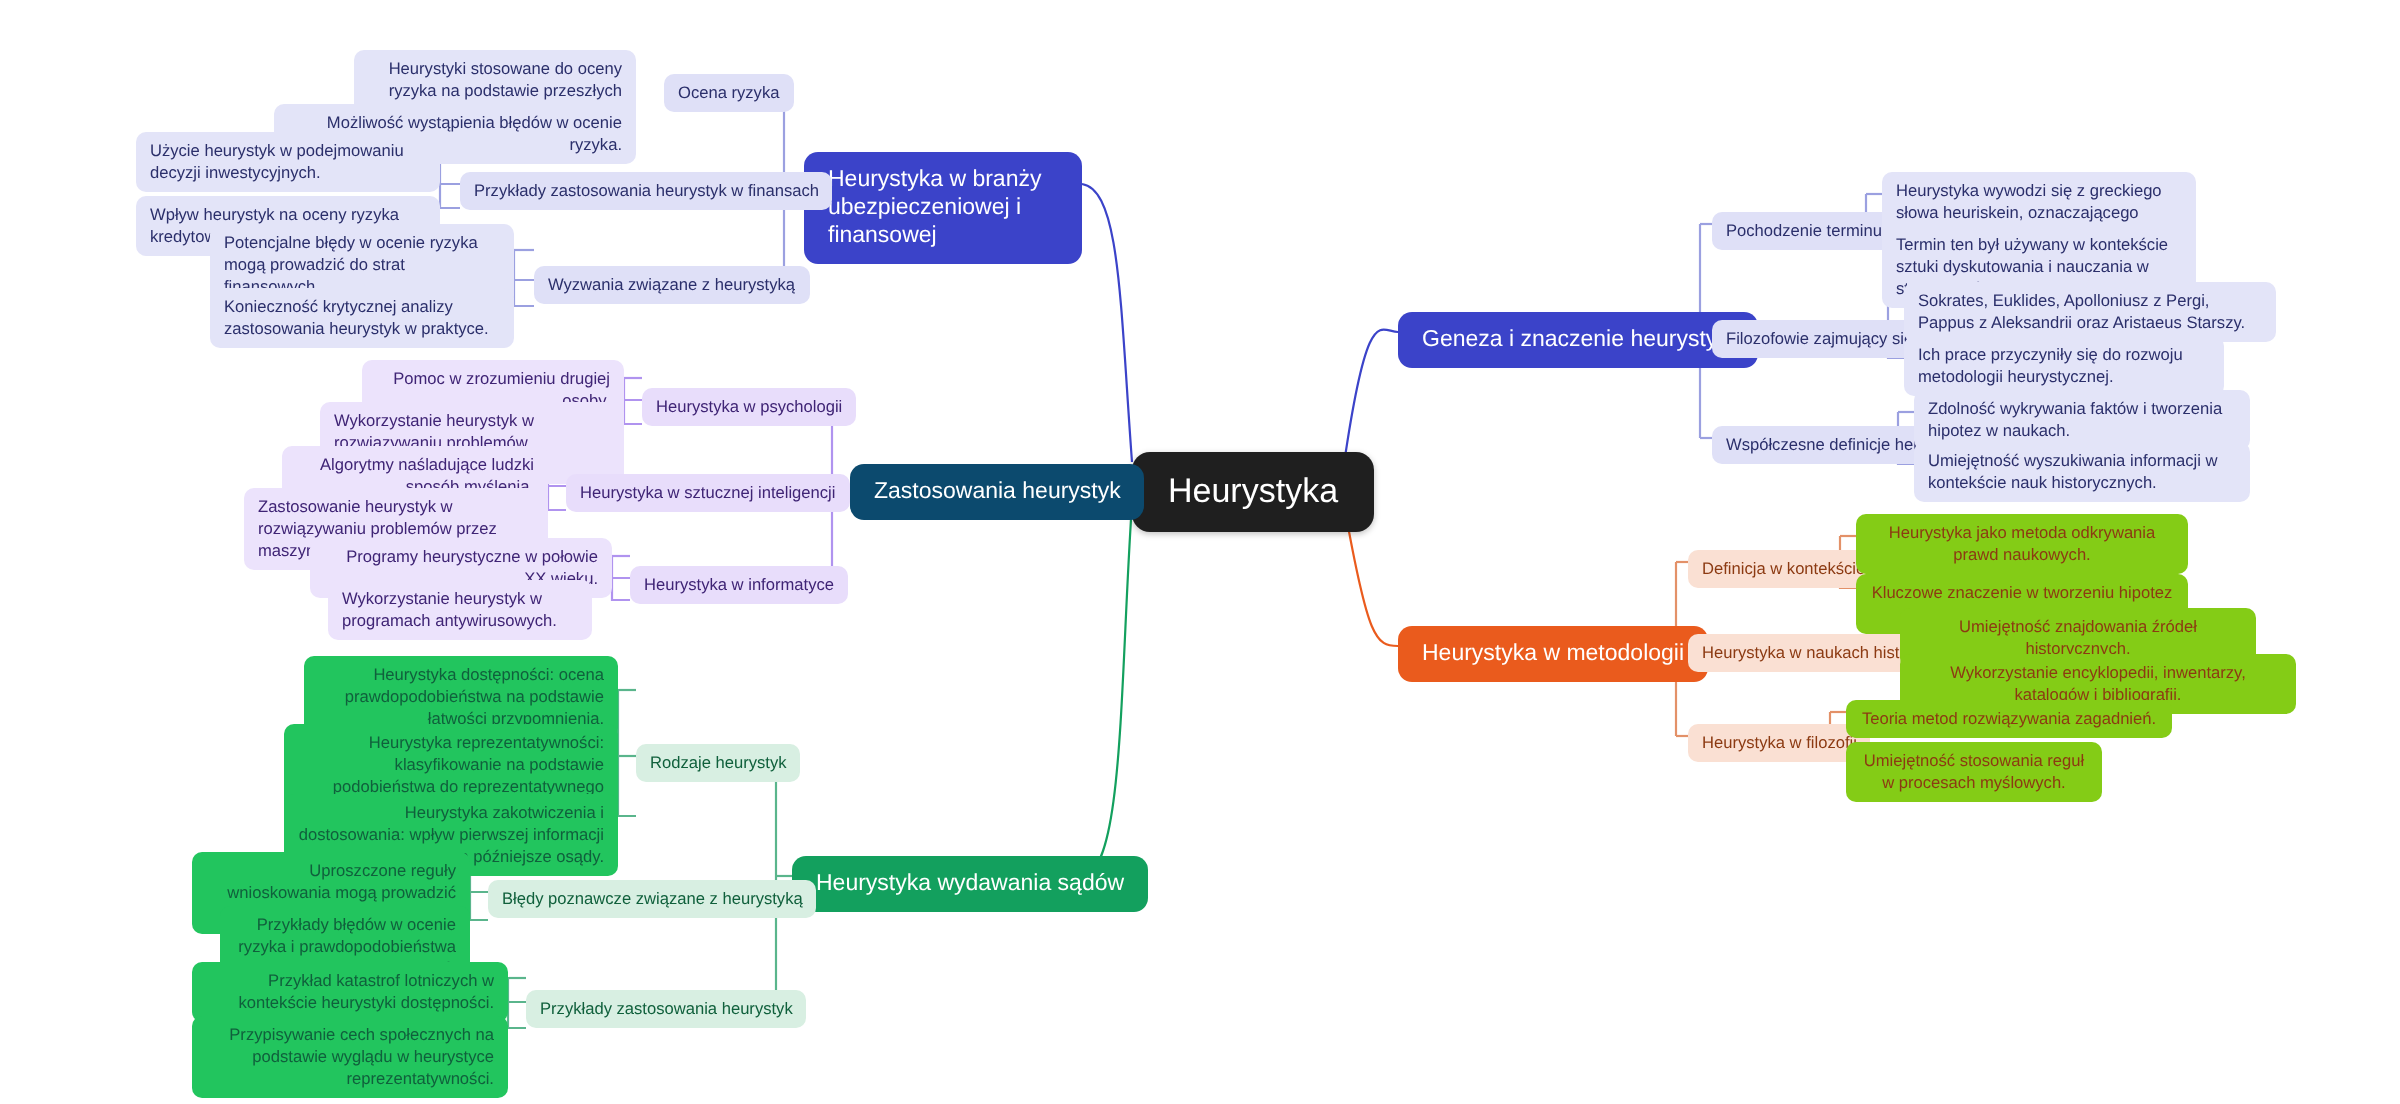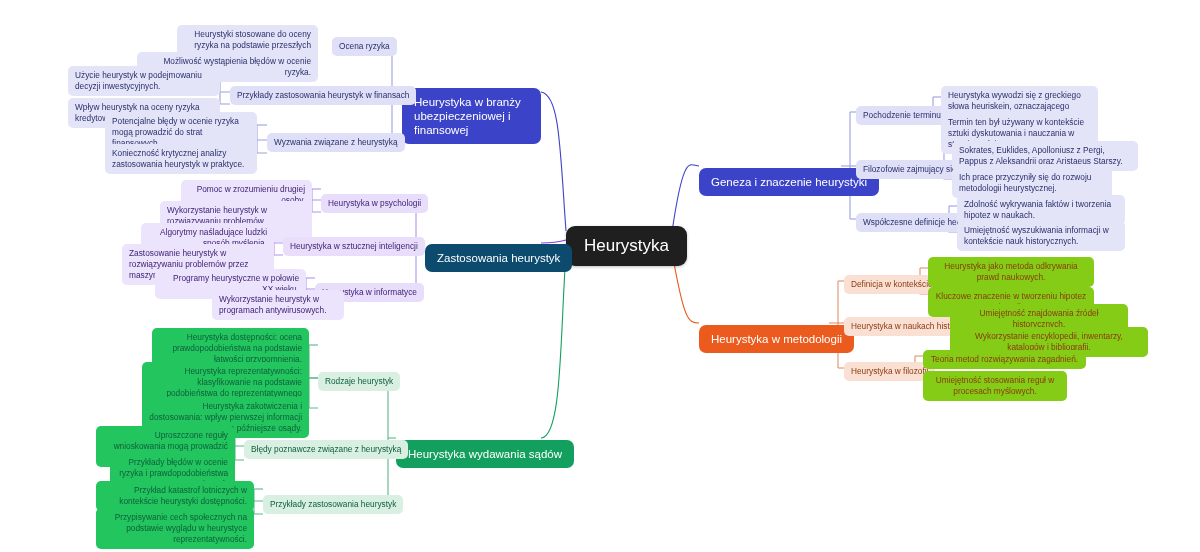--- a/index.html
+++ b/index.html
@@ -16,21 +16,21 @@
   
   .root{
     background:#1f1f1f;color:#ffffff;border-radius:9px;
     padding:10px 18px;font-size:17px;line-height:20px;
     white-space:nowrap;box-shadow:0 1px 3px rgba(0,0,0,.25);
   }
 
   
   .l1{
     color:#ffffff;border-radius:7px;padding:7px 12px;
-    font-size:11.5px;line-height:14px;font-weight:400;margin-top:12px;
+    font-size:11.5px;line-height:14px;font-weight:400;
   }
   .l1.blue{background:#3b43c9;}
   .l1.purple{background:#0c4a6e;}
   .l1.green{background:#13a05e;}
   .l1.orange{background:#ea5b1d;}
 
   
   .l2{
     border-radius:5px;padding:4px 7px;font-size:8.3px;line-height:11px;
   }
@@ -168,21 +168,21 @@
   <div class="node l2 purple" style="left:321px;top:194px;">Heurystyka w psychologii</div>
   <div class="node l3 purple ta-right" style="left:181px;top:180px;width:131px;">Pomoc w zrozumieniu drugiej osoby.</div>
   <div class="node l3 purple ta-left" style="left:160px;top:201px;width:152px;">Wykorzystanie heurystyk w rozwiązywaniu problemów interpersonalnych.</div>
 
   <div class="node l2 purple" style="left:283px;top:237px;">Heurystyka w sztucznej inteligencji</div>
   <div class="node l3 purple ta-right" style="left:141px;top:223px;width:133px;">Algorytmy naśladujące ludzki sposób myślenia.</div>
   <div class="node l3 purple ta-left" style="left:122px;top:244px;width:152px;">Zastosowanie heurystyk w rozwiązywaniu problemów przez maszyny.</div>
 
   <div class="node l2 purple" style="left:315px;top:283px;">Heurystyka w informatyce</div>
   <div class="node l3 purple ta-right" style="left:155px;top:269px;width:151px;">Programy heurystyczne w połowie XX wieku.</div>
-  <div class="node l3 purple ta-left" style="left:164px;top:290px;width:132px;margin-left:48px;">Wykorzystanie heurystyk w programach antywirusowych.</div>
+  <div class="node l3 purple ta-left" style="left:164px;top:290px;width:132px;">Wykorzystanie heurystyk w programach antywirusowych.</div>
 
   <div class="node l1 green" style="left:396px;top:428px;">Heurystyka wydawania sądów</div>
 
   <div class="node l2 green" style="left:318px;top:372px;">Rodzaje heurystyk</div>
   <div class="node l3 green ta-left" style="left:152px;top:328px;width:157px;">Heurystyka dostępności: ocena prawdopodobieństwa na podstawie łatwości przypomnienia.</div>
   <div class="node l3 green ta-left" style="left:142px;top:362px;width:167px;">Heurystyka reprezentatywności: klasyfikowanie na podstawie podobieństwa do reprezentatywnego przypadku.</div>
   <div class="node l3 green ta-left" style="left:142px;top:397px;width:167px;">Heurystyka zakotwiczenia i dostosowania: wpływ pierwszej informacji na późniejsze osądy.</div>
 
   <div class="node l2 green" style="left:244px;top:440px;">Błędy poznawcze związane z heurystyką</div>
   <div class="node l3 green ta-left" style="left:96px;top:426px;width:139px;">Uproszczone reguły wnioskowania mogą prowadzić do błędów.</div>
@@ -211,15 +211,15 @@
   <div class="node l2 orange" style="left:844px;top:275px;">Definicja w kontekście nauk</div>
   <div class="node l3 orange ta-left" style="left:928px;top:257px;width:166px;">Heurystyka jako metoda odkrywania prawd naukowych.</div>
   <div class="node l3 orange ta-left" style="left:928px;top:287px;width:166px;">Kluczowe znaczenie w tworzeniu hipotez i teorii.</div>
 
   <div class="node l2 orange" style="left:844px;top:317px;">Heurystyka w naukach historycznych</div>
   <div class="node l3 orange ta-left" style="left:950px;top:304px;width:178px;">Umiejętność znajdowania źródeł historycznych.</div>
   <div class="node l3 orange ta-left" style="left:950px;top:327px;width:198px;">Wykorzystanie encyklopedii, inwentarzy, katalogów i bibliografii.</div>
 
   <div class="node l2 orange" style="left:844px;top:362px;">Heurystyka w filozofii</div>
   <div class="node l3 orange ta-left" style="left:923px;top:350px;width:163px;">Teoria metod rozwiązywania zagadnień.</div>
-  <div class="node l3 orange ta-left" style="left:923px;top:371px;width:144px;">Umiejętność stosowania reguł w procesach myślowych.</div>
+  <div class="node l3 orange ta-left" style="left:923px;top:371px;width:128px;">Umiejętność stosowania reguł w procesach myślowych.</div>
 
 </div>
 
 </body></html>

